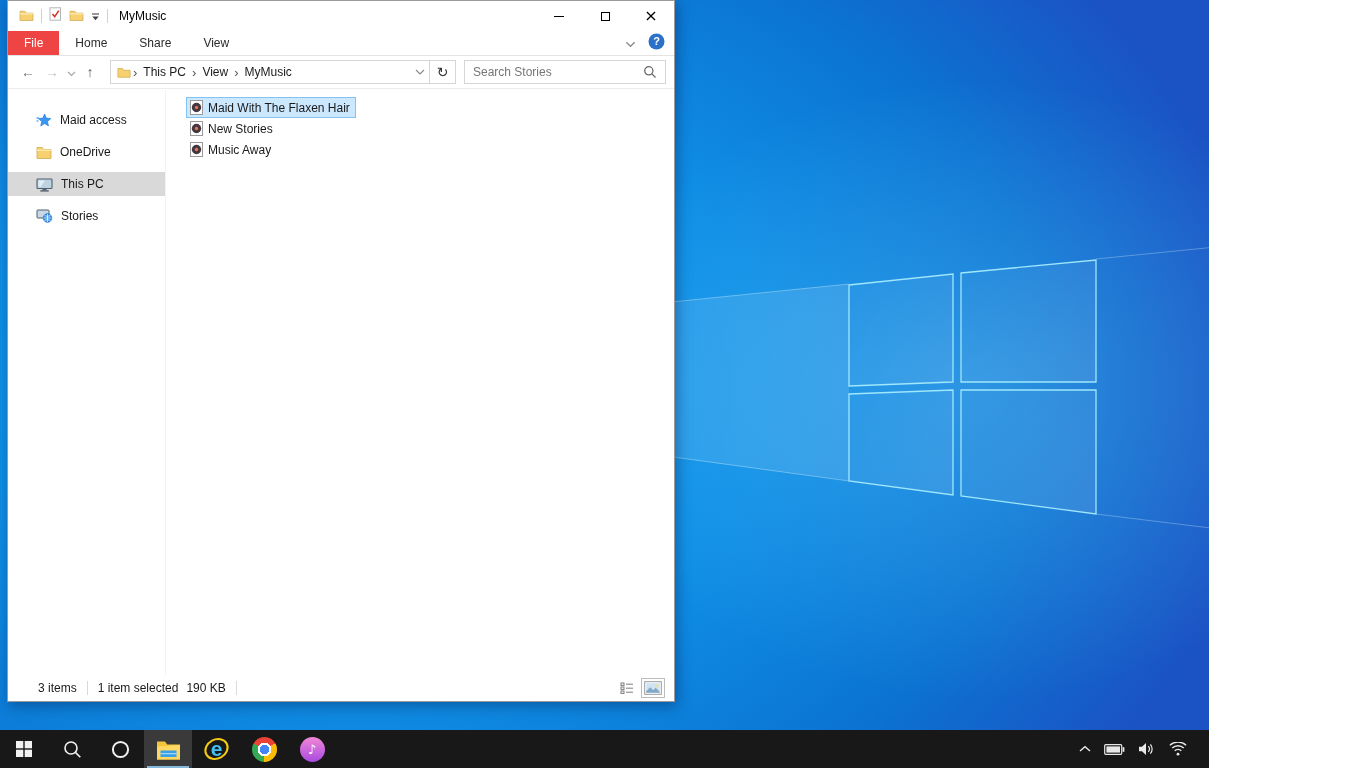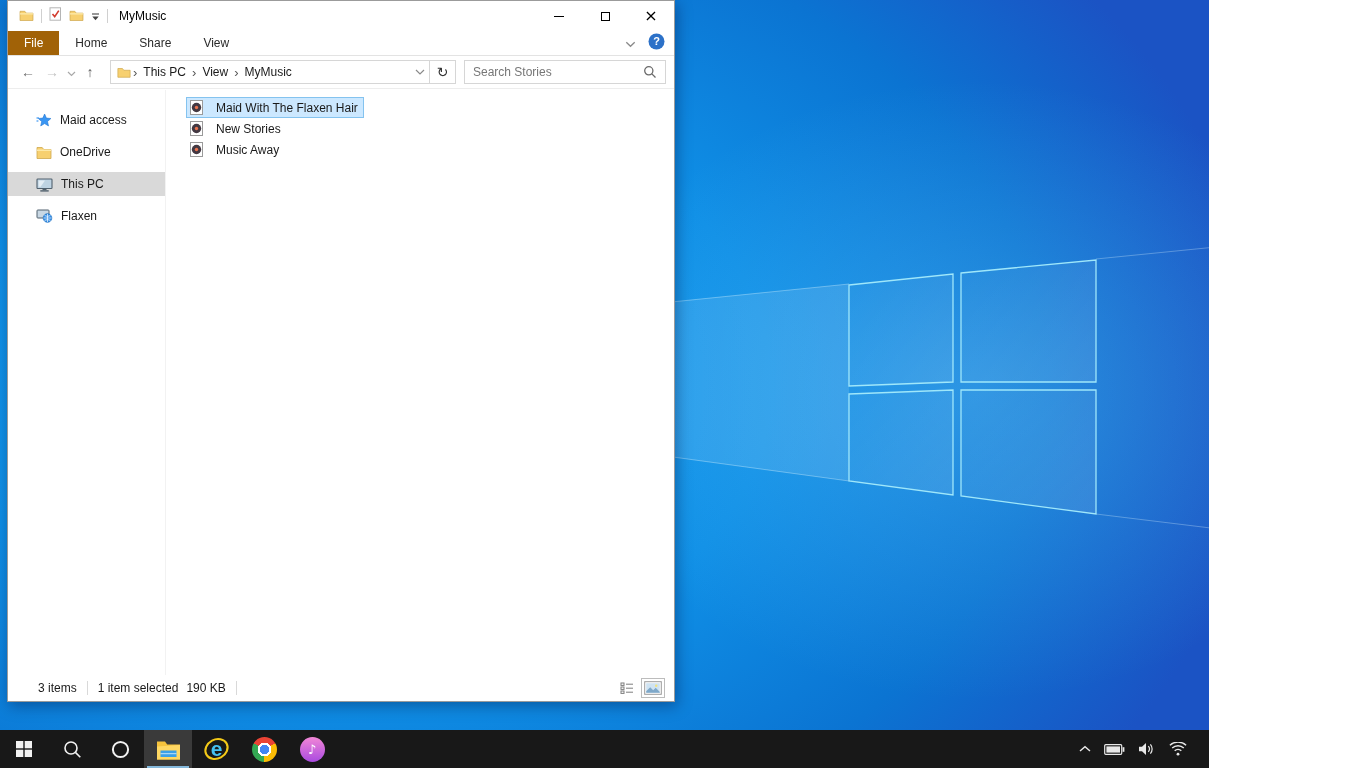--- a/index.html
+++ b/index.html
@@ -22,21 +22,21 @@
   .qat-sep { width:1px; height:14px; background:#d0d0d0; }
   .window-title { font-size:12px; color:#000; margin-left:4px; }
   .titlebar-controls { margin-left:auto; display:flex; height:100%; }
   .tb-btn { width:46px; height:100%; display:flex; align-items:center; justify-content:center; color:#000; }
   .glyph-min { width:10px; border-top:1px solid #000; display:inline-block; }
   .glyph-max { width:9px; height:9px; border:1px solid #000; display:inline-block; }
   .glyph-close { font-size:16px; line-height:1; font-family:"DejaVu Sans",sans-serif; }
 
   .tabs-row { height:25px; display:flex; align-items:stretch; border-bottom:1px solid #e3e3e3; }
   .tab { padding:0 16px; font-size:12px; display:flex; align-items:center; color:#2b2b2b; cursor:default; }
-  .tab.active { background:#a16207; color:#fff; }
+  .tab.active { background:#ef4444; color:#fff; }
   .ribbon-right { margin-left:auto; display:flex; align-items:center; gap:12px; padding-right:9px; }
 
   .toolbar { height:33px; display:flex; align-items:center; padding:0 8px 0 8px; border-bottom:1px solid #ededed; }
   .nav-btn { width:24px; text-align:center; font-size:14px; line-height:1; }
   .nav-chevron { width:14px; text-align:center; }
   .address-bar { flex:1; height:24px; border:1px solid #d6d6d6; display:flex; align-items:center;
     padding:0 4px 0 6px; margin-left:8px; font-size:12px; color:#1a1a1a; }
   .crumb { padding:0 4px; }
   .crumb-sep { color:#555; font-size:13px; padding:0 2px; }
   .addr-spacer { flex:1; }
@@ -46,21 +46,21 @@
     padding:0 8px; margin-left:8px; }
   .search-placeholder { color:#767676; font-size:12px; flex:1; }
 
   .main { position:absolute; top:89px; bottom:26px; left:0; right:0; display:flex; background:#fff; }
   .sidebar { width:158px; padding-top:18px; border-right:1px solid #f2f2f2; flex-shrink:0; }
   .side-item { height:24px; display:flex; align-items:center; padding-left:28px; gap:8px;
     font-size:12px; color:#1a1a1a; margin-bottom:8px; }
   .side-item.selected { background:#d9d9d9; }
 
   .filelist { flex:1; padding:7px 0 0 20px; }
-  .file-row { display:flex; align-items:center; gap:13px; height:21px; font-size:12px; color:#1a1a1a;
+  .file-row { display:flex; align-items:center; gap:5px; height:21px; font-size:12px; color:#1a1a1a;
     width:max-content; padding:0 5px 0 3px; border:1px solid transparent; }
   .file-row.selected { background:#cce8ff; border-color:#84c3ef; }
 
   .statusbar { position:absolute; bottom:0; left:15px; right:0; height:26px; display:flex; align-items:center;
     font-size:12px; color:#1a1a1a; padding-left:15px; background:#fff; }
   .status-sep { width:1px; height:14px; background:#d9d9d9; margin:0 10px; }
   .status-size { margin-left:8px; }
   .view-buttons { margin-left:auto; display:flex; align-items:center; gap:6px; padding-right:10px; }
   .view-btn { display:flex; align-items:center; justify-content:center; padding:2px; }
   .view-btn.selected { outline:1px solid #bcbcbc; }
@@ -258,21 +258,21 @@
           <span>This PC</span>
         </div>
         <div class="side-item">
           <span style="display:flex;">
             <svg width="17" height="14">
                 <rect x="1" y="1" width="12" height="8" rx="0.8" fill="#c9d8e4" stroke="#51616e" stroke-width="1"></rect>
                 <circle cx="11.5" cy="9" r="4.3" fill="#2e8be6" stroke="#1a6ec0" stroke-width="0.7"></circle>
                 <path d="M7.5 9 h8 M11.5 5 v8 M8.6 6.6 q2.9 1.6 5.8 0 M8.6 11.4 q2.9 -1.6 5.8 0" stroke="#ffffff" stroke-width="0.7" fill="none"></path>
               </svg>
           </span>
-          <span>Flaxen</span>
+          <span>Stories</span>
         </div>
       </div>
 
       <div class="filelist">
         <div class="file-row selected">
           <span style="display:flex;">
             <svg width="13" height="15" viewBox="0 0 13 15">
                 <rect x="0.5" y="0.5" width="12" height="14" fill="#fff" stroke="#9a9a9a"></rect>
                 <circle cx="6.5" cy="7.5" r="4.7" fill="#433842"></circle>
                 <circle cx="6.5" cy="7.5" r="1.7" fill="#e8734f"></circle>

